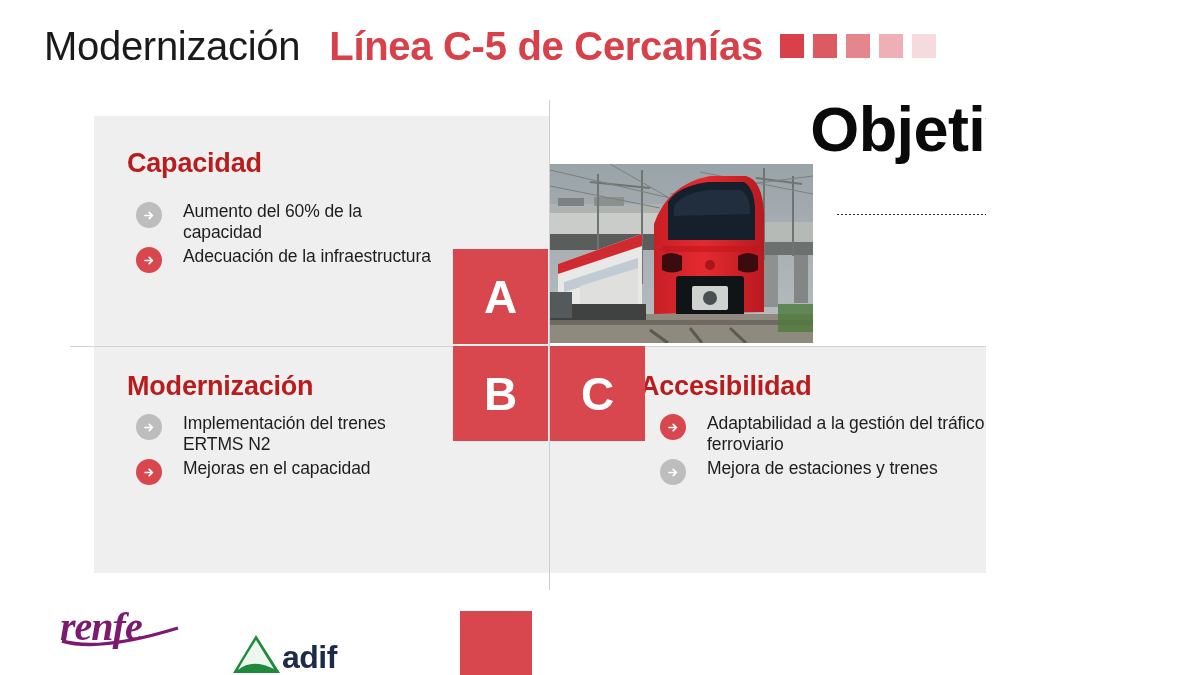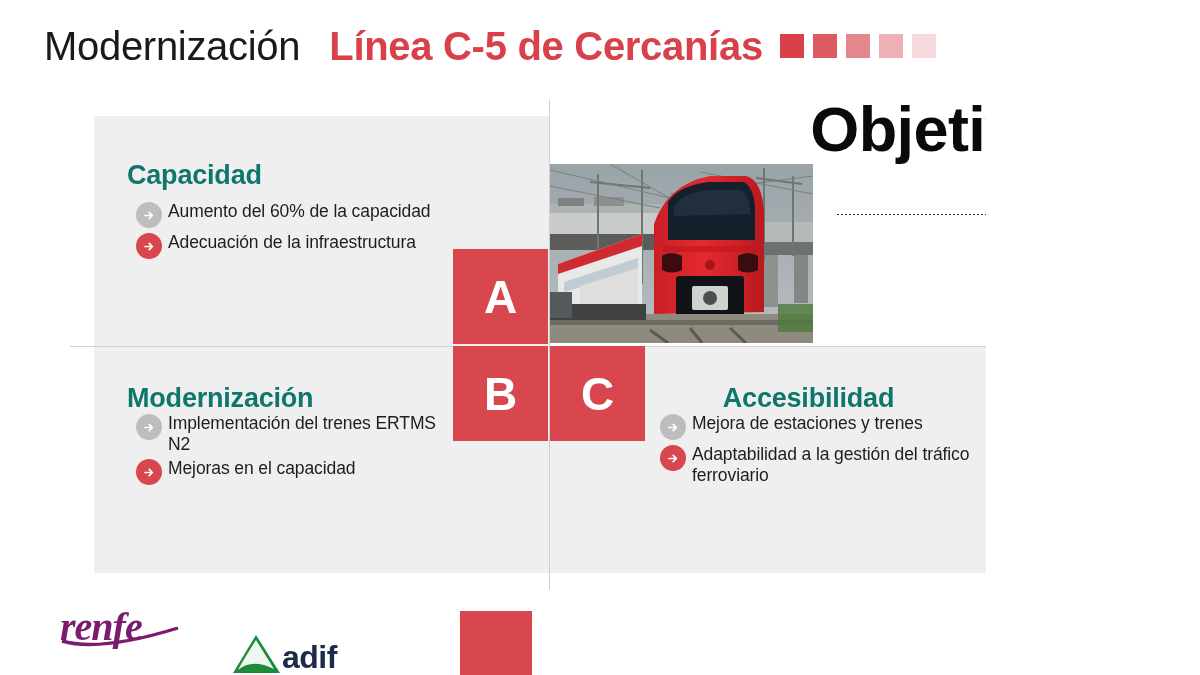--- a/index.html
+++ b/index.html
@@ -45,34 +45,34 @@
     background:#d2d2d2;
   }
   .hairline-v{
     position:absolute;left:549px;top:100px;width:1px;height:490px;
     background:#cfcfcf;
   }
 
   
   .sec-head{
     position:absolute;
-    font-size:27px;font-weight:700;color:#0f766e;
-    letter-spacing:-0.2px;line-height:1;margin-top:12px;
+    font-size:27px;font-weight:700;color:#b91c1c;
+    letter-spacing:-0.2px;line-height:1;
   }
   #head-capacidad{left:127px;top:150px;}
   #head-modernizacion{left:127px;top:373px;}
-  #head-accesibilidad{left:640px;top:373px;width:337px;text-align:center;}
+  #head-accesibilidad{left:640px;top:373px;width:337px;text-align:left;}
 
   
   .blist{position:absolute;}
   #list-capacidad{left:136px;top:200px;width:300px;}
   #list-modernizacion{left:136px;top:412px;width:300px;}
   #list-accesibilidad{left:660px;top:412px;width:330px;}
 
-  .bitem{display:flex;align-items:flex-start;gap:6px;margin-bottom:3px;}
+  .bitem{display:flex;align-items:flex-start;gap:21px;margin-bottom:3px;}
   .bullet-ic{
     flex:0 0 auto;width:26px;height:26px;border-radius:50%;
     display:flex;align-items:center;justify-content:center;
     margin-top:2px;
   }
   .bullet-ic svg{display:block;}
   .btext{
     font-size:17.5px;line-height:1.18;color:#1d1d1d;
     font-weight:400;letter-spacing:-0.1px;padding-top:1px;
   }
@@ -175,34 +175,34 @@
             <path d="M2 6.5h7M6.2 3.4L9.4 6.5 6.2 9.6" stroke="#fff" stroke-width="1.7" fill="none" stroke-linecap="round" stroke-linejoin="round"></path>
           </svg>
       </span>
       <span class="btext">Mejoras en el capacidad</span>
     </div>
   </div>
 
   <div class="sec-head" id="head-accesibilidad">Accesibilidad</div>
   <div class="blist" id="list-accesibilidad">
     <div class="bitem">
+      <span class="bullet-ic" style="background:#d8474e">
+        <svg width="13" height="13" viewBox="0 0 13 13">
+            <path d="M2 6.5h7M6.2 3.4L9.4 6.5 6.2 9.6" stroke="#fff" stroke-width="1.7" fill="none" stroke-linecap="round" stroke-linejoin="round"></path>
+          </svg>
+      </span>
+      <span class="btext">Adaptabilidad a la gestión del tráfico ferroviario</span>
+    </div>
+    <div class="bitem">
       <span class="bullet-ic" style="background:#bdbdbd">
         <svg width="13" height="13" viewBox="0 0 13 13">
             <path d="M2 6.5h7M6.2 3.4L9.4 6.5 6.2 9.6" stroke="#fff" stroke-width="1.7" fill="none" stroke-linecap="round" stroke-linejoin="round"></path>
           </svg>
       </span>
       <span class="btext">Mejora de estaciones y trenes</span>
-    </div>
-    <div class="bitem">
-      <span class="bullet-ic" style="background:#d8474e">
-        <svg width="13" height="13" viewBox="0 0 13 13">
-            <path d="M2 6.5h7M6.2 3.4L9.4 6.5 6.2 9.6" stroke="#fff" stroke-width="1.7" fill="none" stroke-linecap="round" stroke-linejoin="round"></path>
-          </svg>
-      </span>
-      <span class="btext">Adaptabilidad a la gestión del tráfico ferroviario</span>
     </div>
   </div>
 
   <div class="photo">
     <svg viewBox="0 0 263 179" preserveAspectRatio="none" aria-hidden="true">
       <defs>
         <linearGradient id="sky" x1="0" y1="0" x2="0" y2="1">
           <stop offset="0%" stop-color="#9aa3a8"></stop>
             <stop offset="100%" stop-color="#b9bfc2"></stop>
         </linearGradient>

